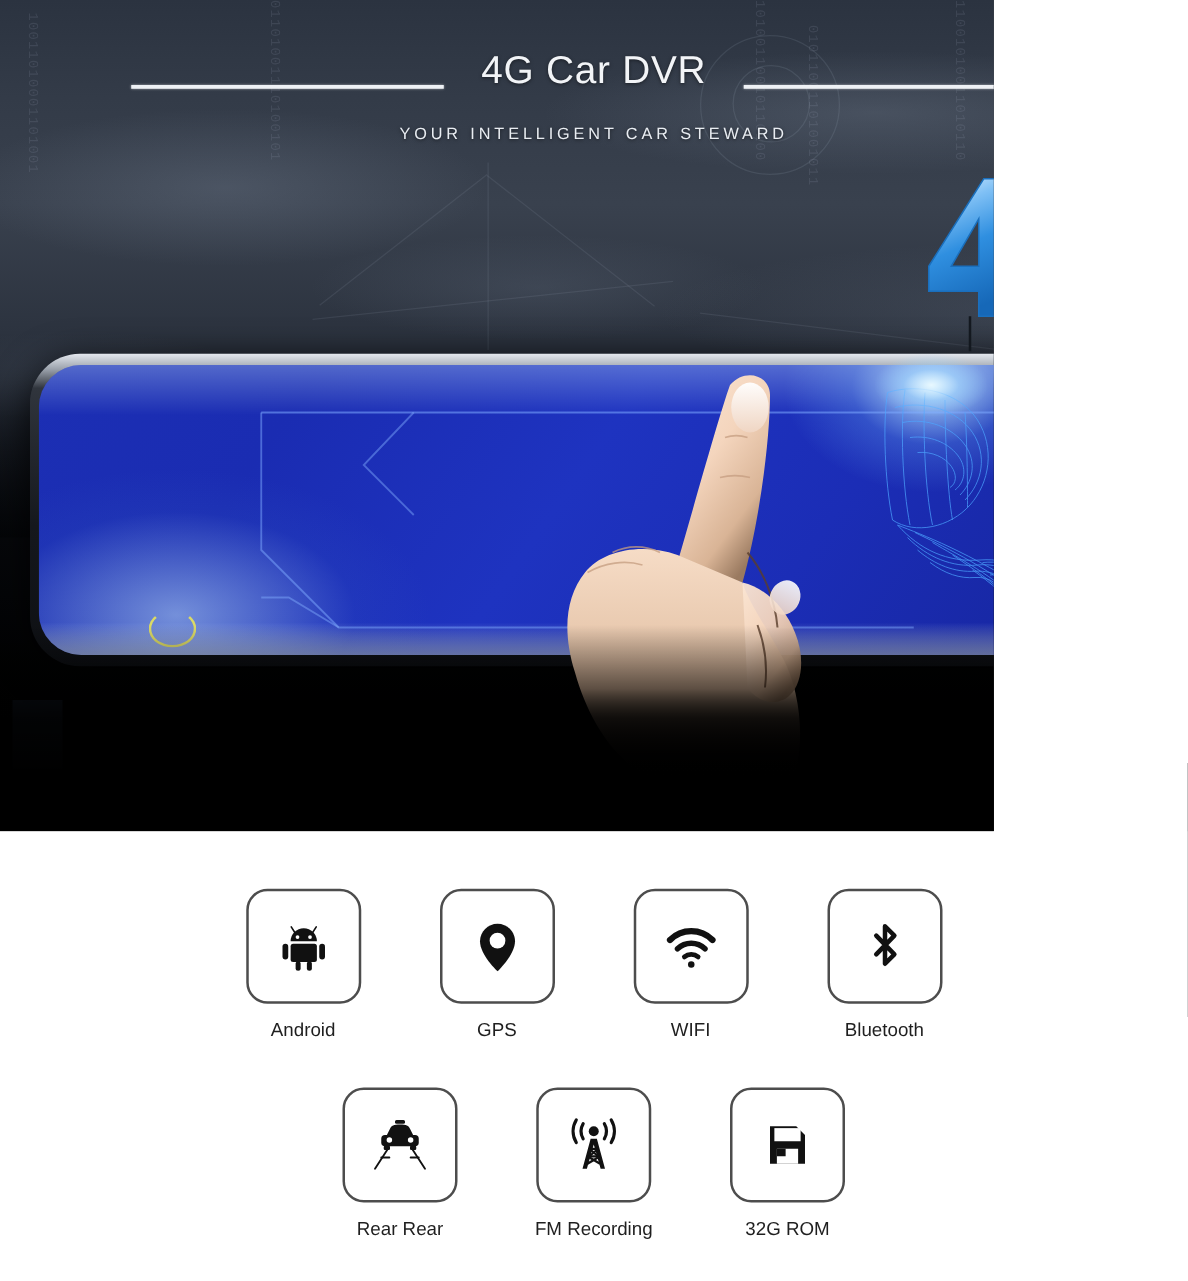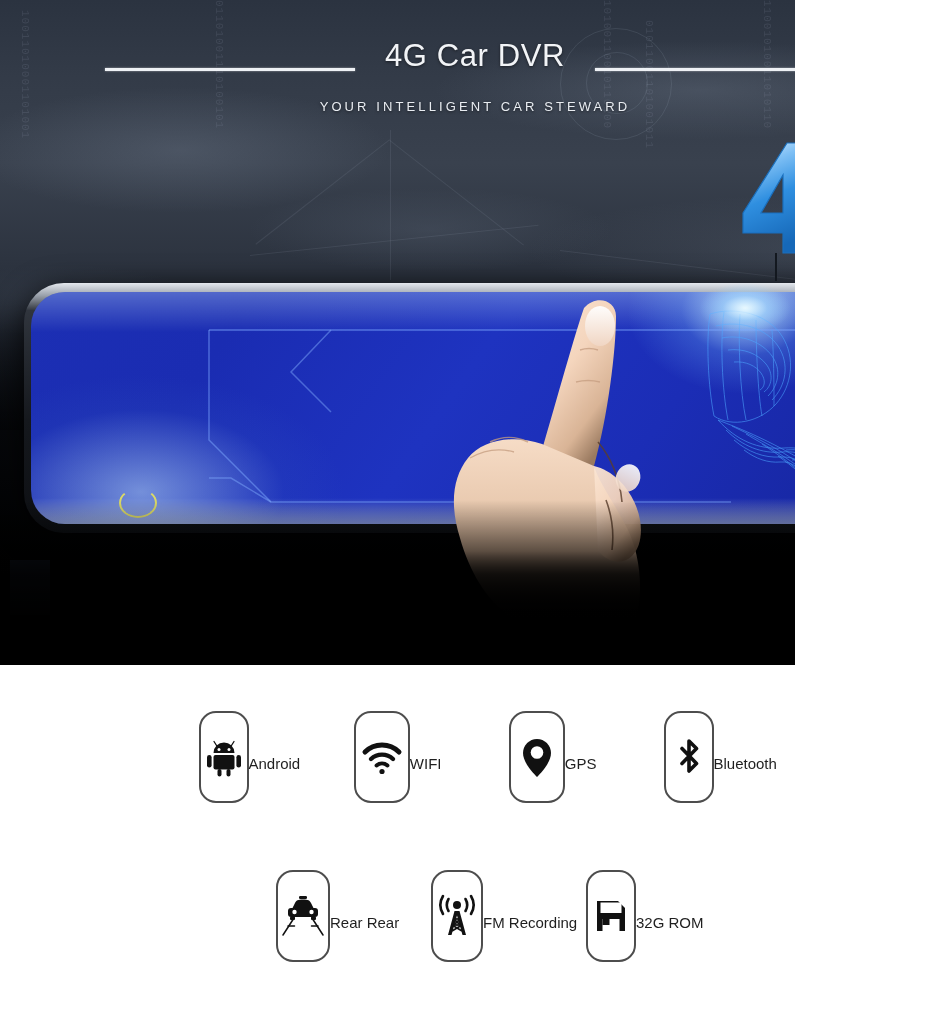--- a/index.html
+++ b/index.html
@@ -215,21 +215,21 @@
     width: 950px;
     display: flex;
     justify-content: center;
     gap: 67px;
   }
   .feat-row.r1 { top: 46px; }
   .feat-row.r2 { top: 205px; }
   .feat-cell {
     width: 88px;
     display: flex;
-    flex-direction: row;
+    flex-direction: column;
     align-items: center;
   }
   .feat-box {
     width: 88px;
     height: 88px;
     border: 2px solid #4d4d4d;
     border-radius: 17px;
     background: #fff;
     display: flex;
     align-items: center;
@@ -430,39 +430,39 @@
             <rect x="25.5" y="35" width="4" height="7.5" rx="2"></rect>
           </g>
         </svg>
       </div>
       <div class="feat-label">Android</div>
     </div>
 
     <div class="feat-cell">
       <div class="feat-box">
         <svg class="feat-icon" width="46" height="46" viewBox="0 0 46 46">
+          <path d="M23 5 C15.3 5 9 11.3 9 19 C9 30 23 43 23 43 C23 43 37 30 37 19 C37 11.3 30.7 5 23 5 Z" fill="#111"></path>
+          <circle cx="23" cy="18.5" r="6.3" fill="#fff"></circle>
+        </svg>
+      </div>
+      <div class="feat-label">GPS</div>
+    </div>
+
+    <div class="feat-cell">
+      <div class="feat-box">
+        <svg class="feat-icon" width="46" height="46" viewBox="0 0 46 46">
           <g fill="none" stroke="#111" stroke-linecap="round">
             <path d="M6 18 A24 24 0 0 1 40 18" stroke-width="5"></path>
             <path d="M12 25 A16 16 0 0 1 34 25" stroke-width="4.4"></path>
             <path d="M17.5 31.5 A8.5 8.5 0 0 1 28.5 31.5" stroke-width="3.8"></path>
           </g>
           <circle cx="23" cy="37.5" r="2.6" fill="#111"></circle>
         </svg>
       </div>
       <div class="feat-label">WIFI</div>
-    </div>
-
-    <div class="feat-cell">
-      <div class="feat-box">
-        <svg class="feat-icon" width="46" height="46" viewBox="0 0 46 46">
-          <path d="M23 5 C15.3 5 9 11.3 9 19 C9 30 23 43 23 43 C23 43 37 30 37 19 C37 11.3 30.7 5 23 5 Z" fill="#111"></path>
-          <circle cx="23" cy="18.5" r="6.3" fill="#fff"></circle>
-        </svg>
-      </div>
-      <div class="feat-label">GPS</div>
     </div>
 
     <div class="feat-cell">
       <div class="feat-box">
         <svg class="feat-icon" width="46" height="46" viewBox="0 0 46 46">
           <path d="M16 14.5 L30.5 29.5 L23 37 L23 7 L30.5 14.5 L16 29.5" fill="none" stroke="#111" stroke-width="3.6" stroke-linejoin="round" stroke-linecap="round"></path>
         </svg>
       </div>
       <div class="feat-label">Bluetooth</div>
     </div>

